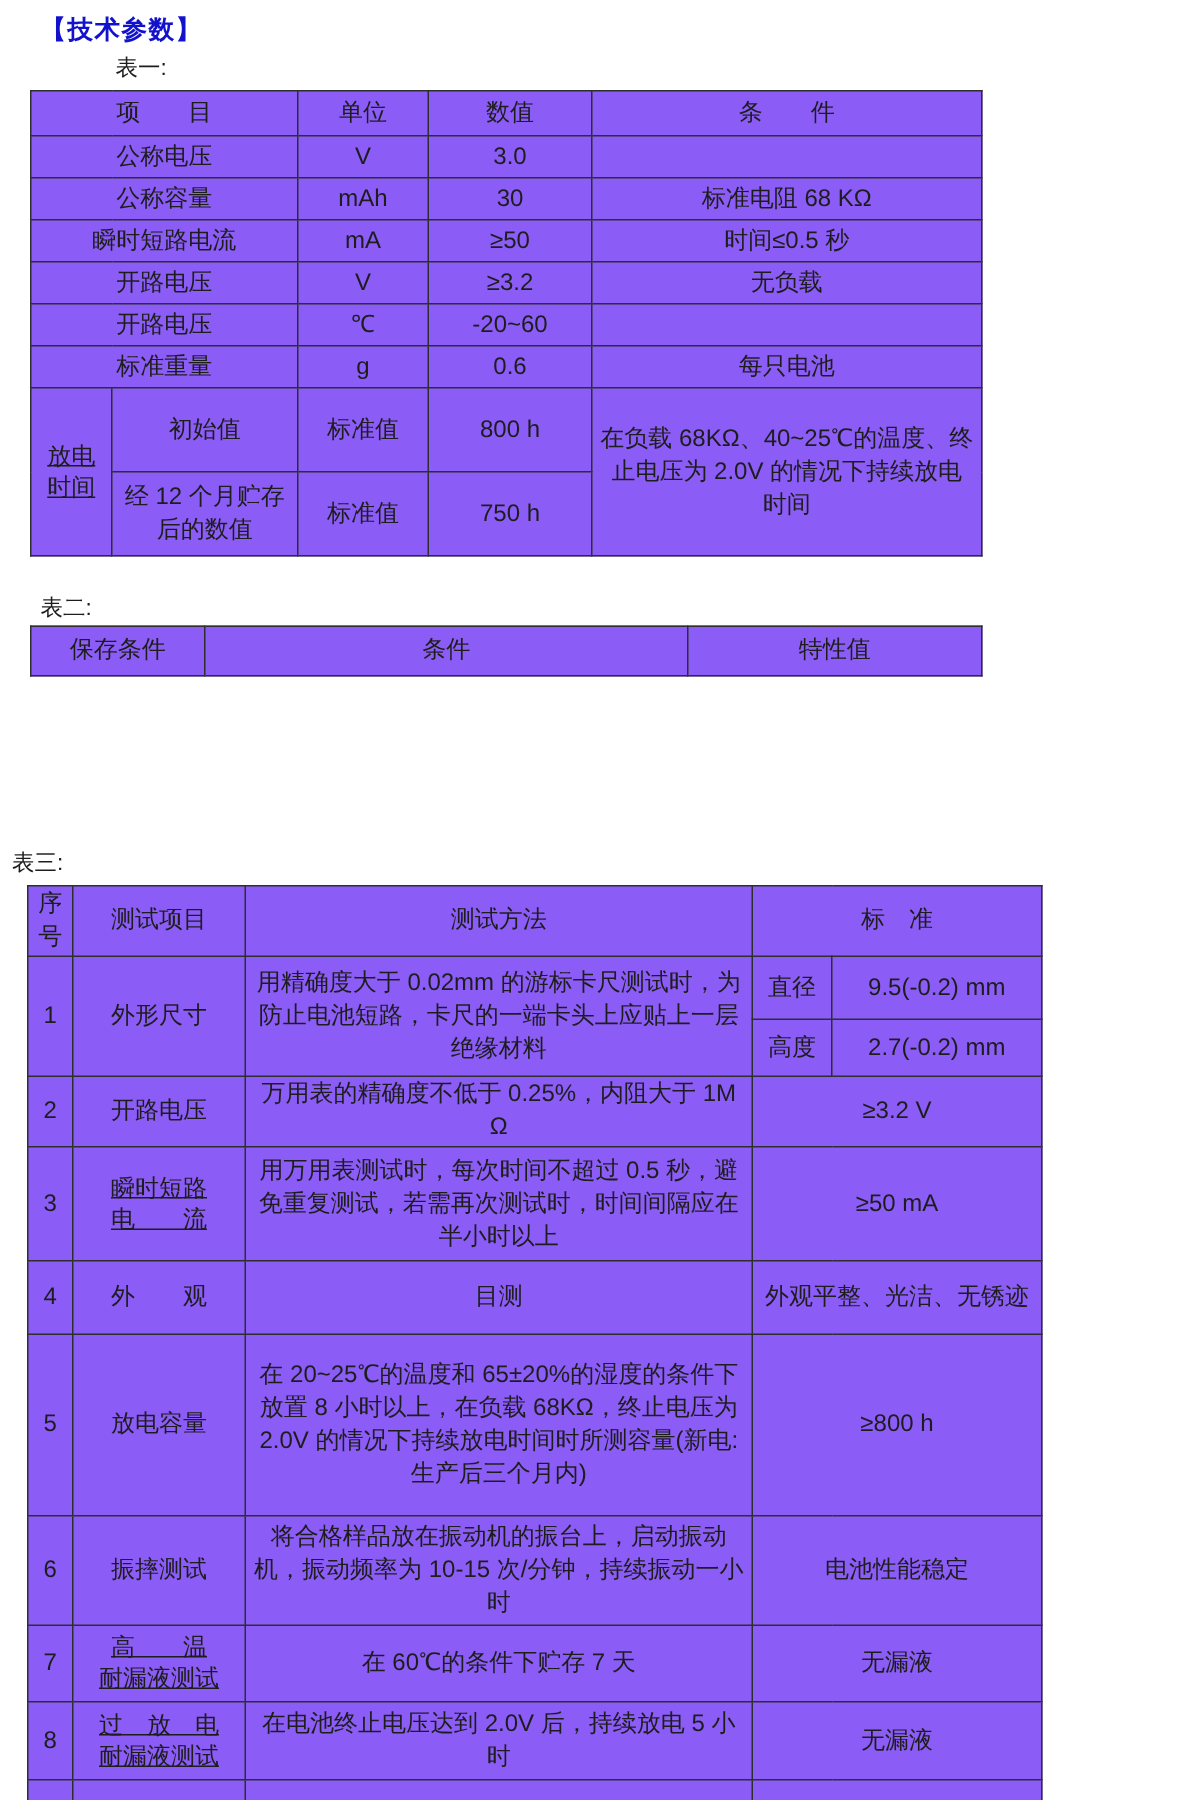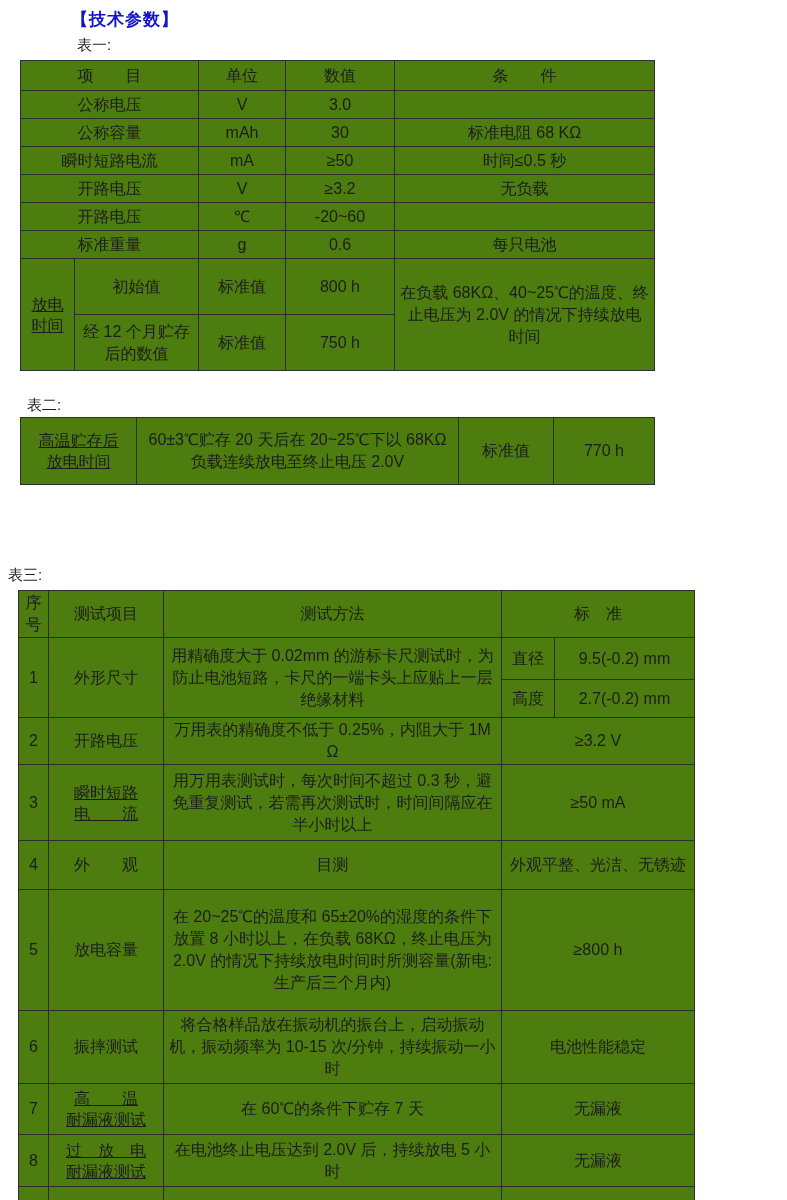--- a/index.html
+++ b/index.html
@@ -2,26 +2,26 @@
 <html><head>
 <meta charset="utf-8">
 <style>
   html,body{margin:0;padding:0;background:#fff;}
   .page{
     position:relative;width:787px;height:1200px;background:#ffffff;
     overflow:hidden;font-family:"Liberation Sans",sans-serif;color:#1d1d1d;
   }
   .doc-title{
     position:absolute;left:27px;top:8px;
-    font-size:17px;font-weight:bold;letter-spacing:1px;margin-left:44px;
+    font-size:17px;font-weight:bold;letter-spacing:1px;
   }
   .tbl-label{position:absolute;font-size:15px;color:#1d1d1d;}
   table.spec{
     position:absolute;border-collapse:collapse;table-layout:fixed;
-    background:#4d7c0f;
+    background:#8b5cf6;
   }
   table.spec td{
     border:1.5px solid #2e2e2e;
     font-size:16px;line-height:22px;
     text-align:center;vertical-align:middle;
     padding:1px 5px;overflow:hidden;word-break:break-all;
   }
   td.left{text-align:left;padding-left:8px;padding-right:8px;}
   td.method{text-align:left;padding:1px 7px;line-height:24px;}
   #t3 td{font-size:16px;}
@@ -108,28 +108,24 @@
   <div class="tbl-label" style="left:27px;top:396px;">表二:</div>
 
   <table class="spec" id="t2" style="left:20px;top:417px;width:634px;">
     <colgroup>
         <col style="width:116px">
         <col style="width:322px">
         <col style="width:95px">
         <col style="width:101px">
       </colgroup>
     <tbody>
-    <tr style="height:67px">
-      <td>
-        <div class="cell-line">高温贮存后</div>
-        <div class="cell-line">放电时间</div>
-      </td>
-      <td class="left">60±3℃贮存 20 天后在 20~25℃下以 68KΩ 负载连续放电至终止电压 2.0V</td>
-      <td>标准值</td>
-      <td>770 h</td>
+        <tr style="height:33px">
+      <td>保存条件</td>
+      <td>条件</td>
+      <td colspan="2">特性值</td>
     </tr>
   </tbody>
     </table>
 
   <div class="tbl-label" style="left:8px;top:566px;">表三:</div>
 
   <table class="spec" id="t3" style="left:18px;top:590px;width:676px;">
     <colgroup>
         <col style="width:30px">
         <col style="width:115px">
@@ -161,21 +157,21 @@
       <td>开路电压</td>
       <td class="method">万用表的精确度不低于 0.25%，内阻大于 1MΩ</td>
       <td colspan="2">≥3.2 V</td>
     </tr>
     <tr style="height:76px">
       <td>3</td>
       <td class="left">
         <div class="cell-line">瞬时短路</div>
         <div class="cell-line">电　　流</div>
       </td>
-      <td class="method">用万用表测试时，每次时间不超过 0.3 秒，避免重复测试，若需再次测试时，时间间隔应在半小时以上</td>
+      <td class="method">用万用表测试时，每次时间不超过 0.5 秒，避免重复测试，若需再次测试时，时间间隔应在半小时以上</td>
       <td colspan="2">≥50 mA</td>
     </tr>
     <tr style="height:49px">
       <td>4</td>
       <td class="left">外　　观</td>
       <td class="method">目测</td>
       <td colspan="2" class="left">外观平整、光洁、无锈迹</td>
     </tr>
     <tr style="height:121px">
       <td>5</td>

